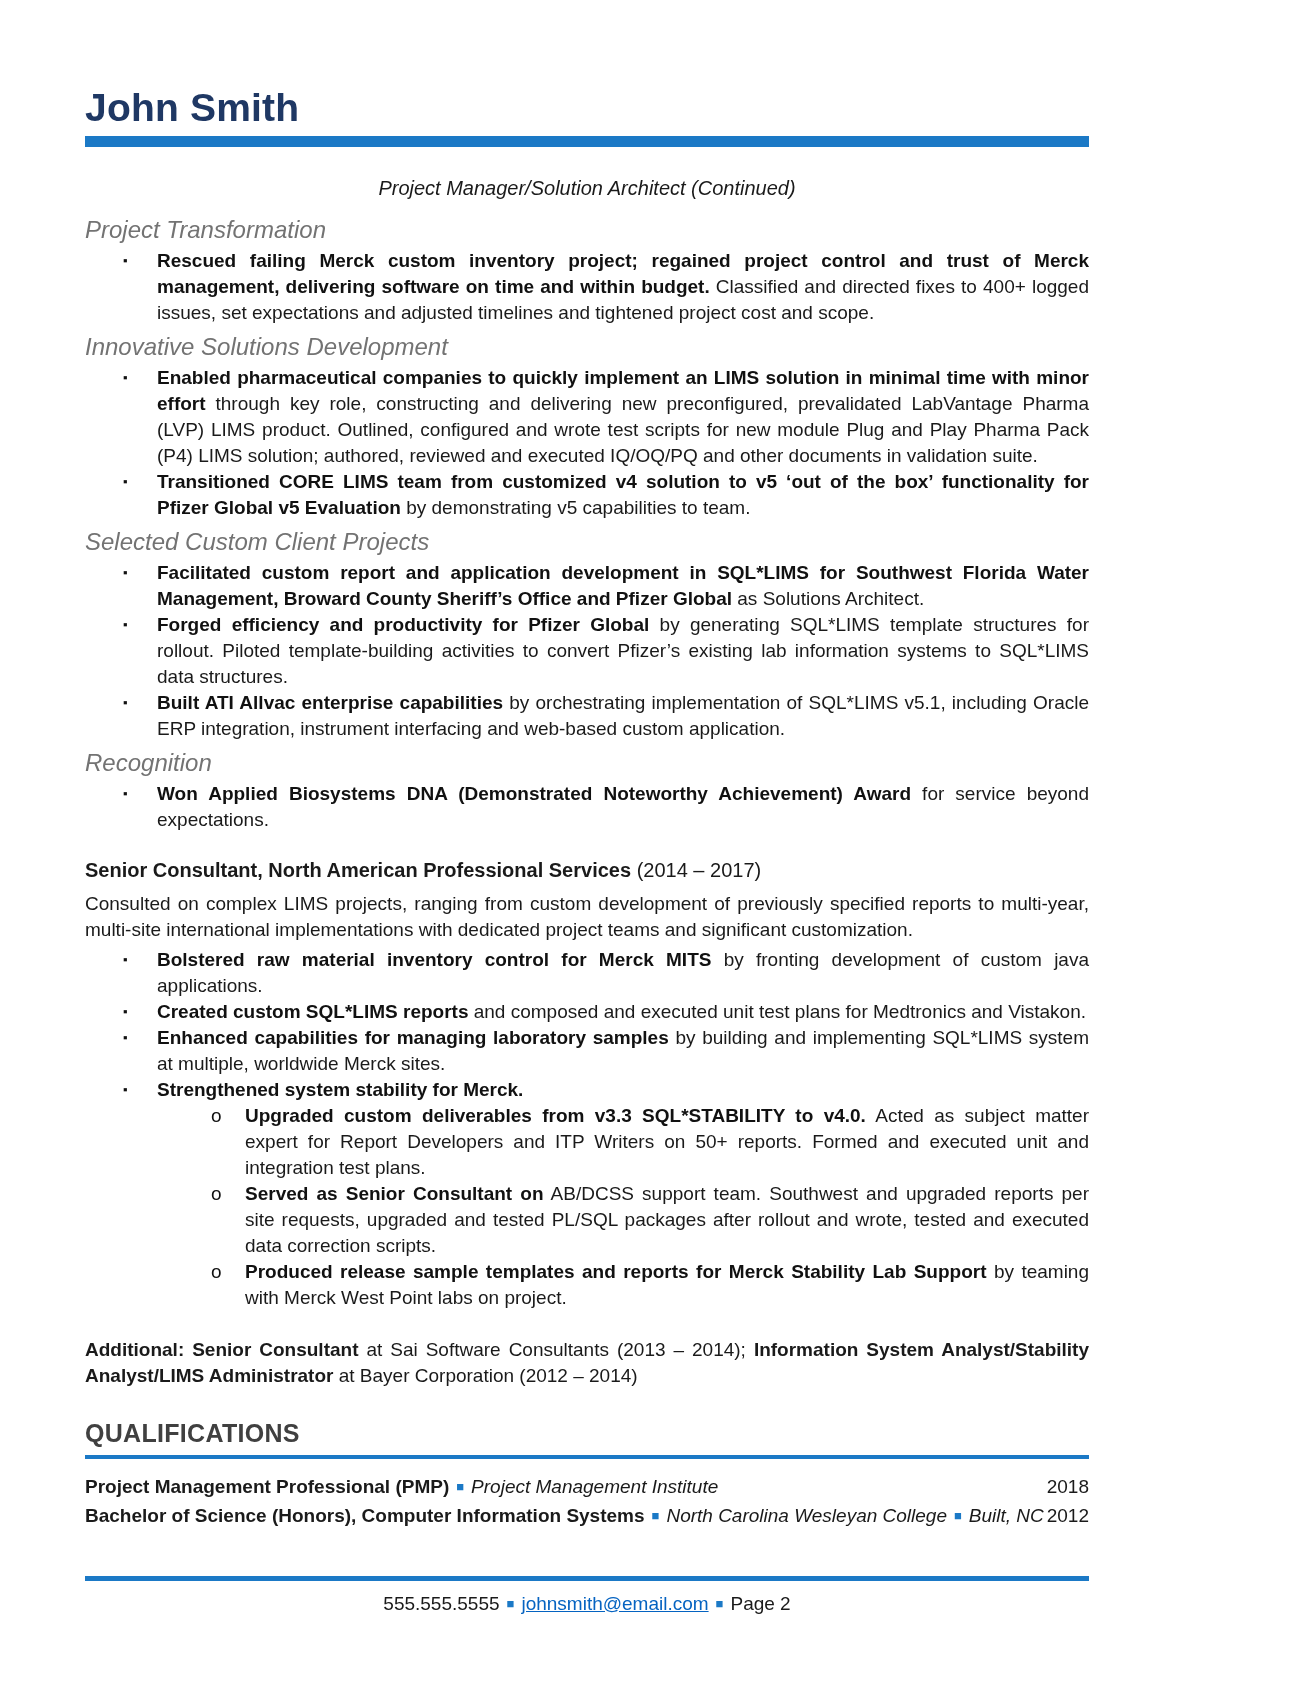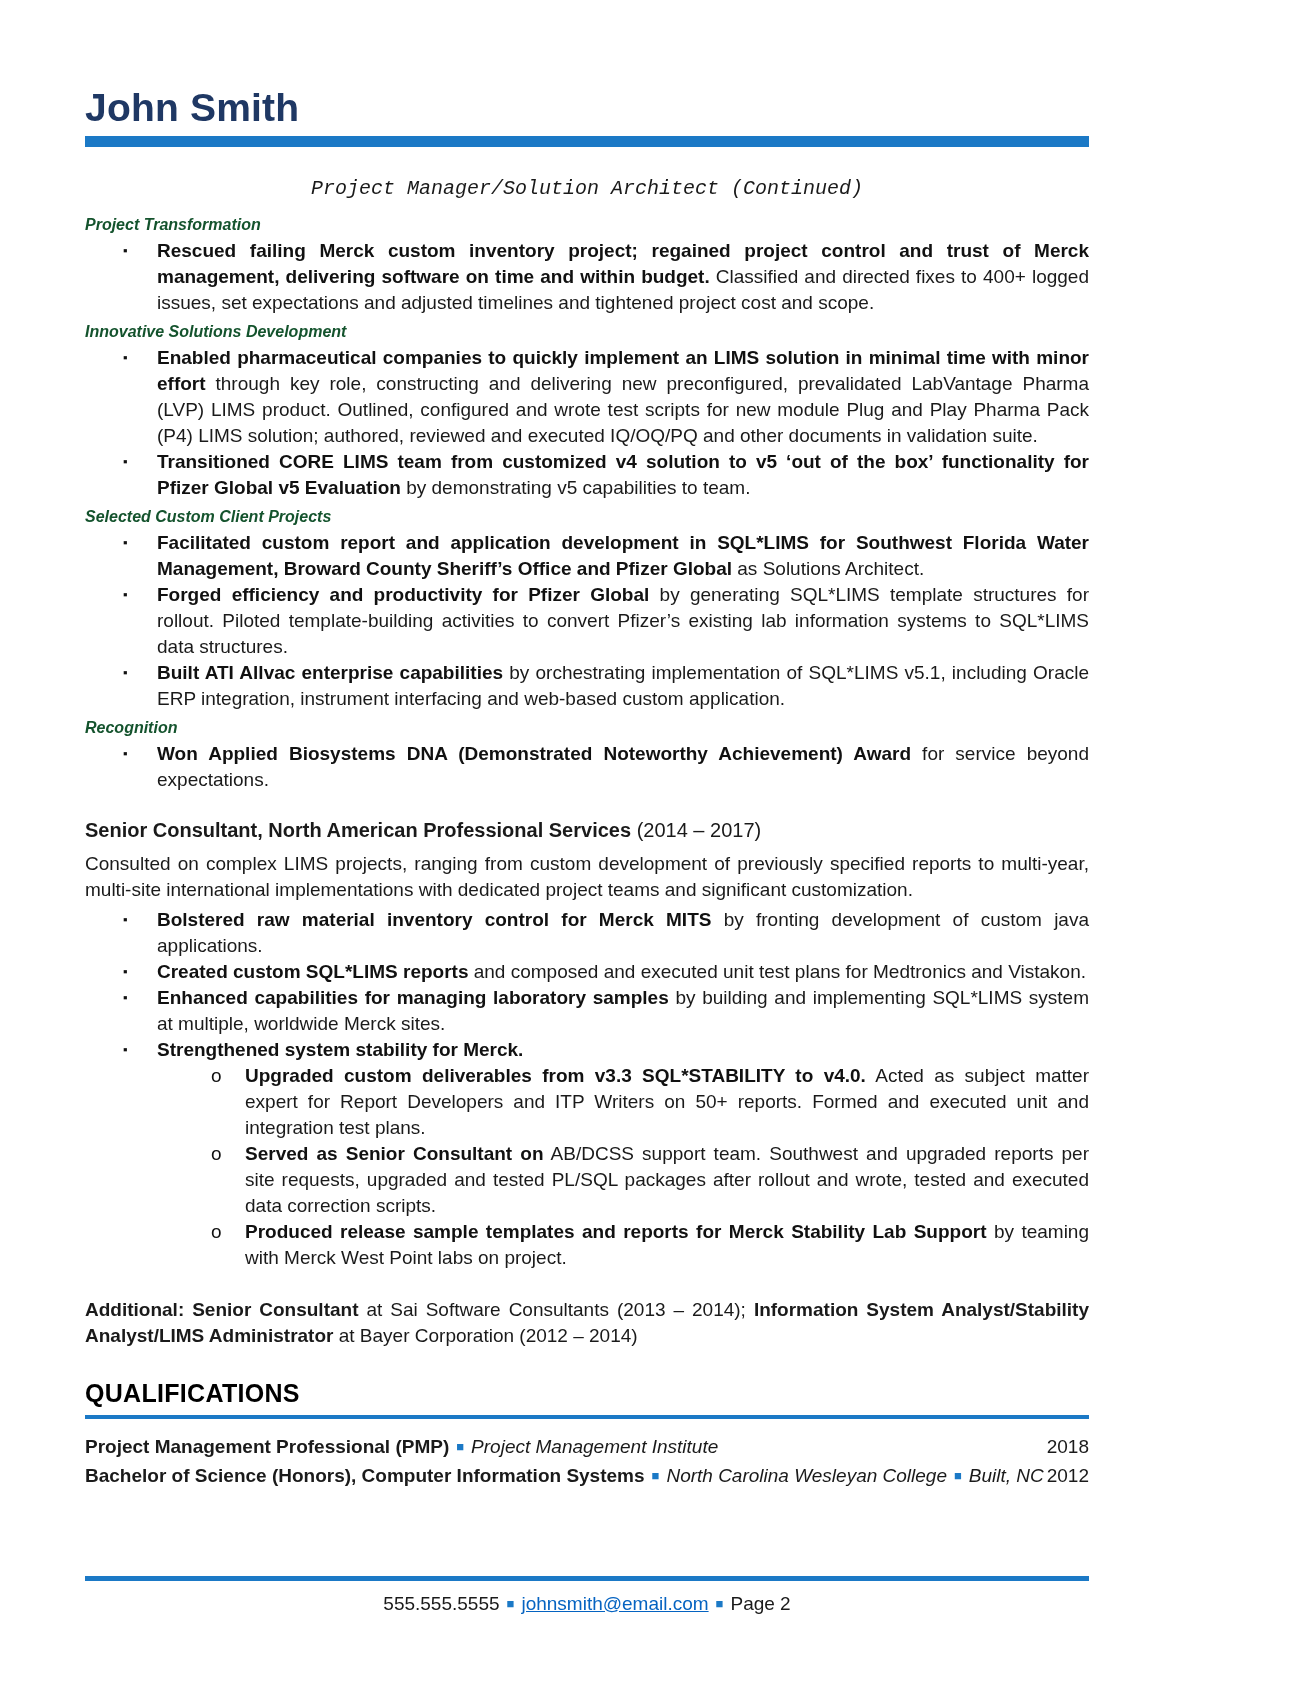--- a/index.html
+++ b/index.html
@@ -22,29 +22,28 @@
     color:#1F3864;
     letter-spacing:0.2px;
   }
   .name-rule{height:11px;background:#1B79C6;margin-top:7px;}
   .subtitle{
     margin:30px 0 0 0;
     text-align:center;
     font-style:italic;
     font-size:20px;
     color:#1a1a1a;
-    font-family:Liberation Mono, monospace;
   }
   
   .ih{
     margin:7px 0 4px 0;
-    font-size:16px;
-    font-weight:bold;
+    font-size:24px;
+    font-weight:normal;
     font-style:italic;
-    color:#14532d;
+    color:#737373;
   }
   .first-ih{margin-top:16px;}
   
   .li{display:flex;align-items:flex-start;}
   .mk{
     flex:0 0 72px;
     box-sizing:border-box;
     padding-left:38px;
     font-size:13px;
     line-height:26px;
@@ -74,21 +73,21 @@
     font-size:19px;
     line-height:26px;
     text-align:justify;
   }
   .additional{margin-top:26px;}
   
   h2.sec{
     margin:30px 0 0 0;
     font-size:25px;
     font-weight:bold;
-    color:#000000;
+    color:#404040;
     letter-spacing:0.3px;
     padding-bottom:7px;
     border-bottom:4px solid #1B79C6;
   }
   .qual-rows{margin-top:14px;}
   .qrow{
     display:flex;
     align-items:baseline;
     font-size:19px;
     line-height:27px;

